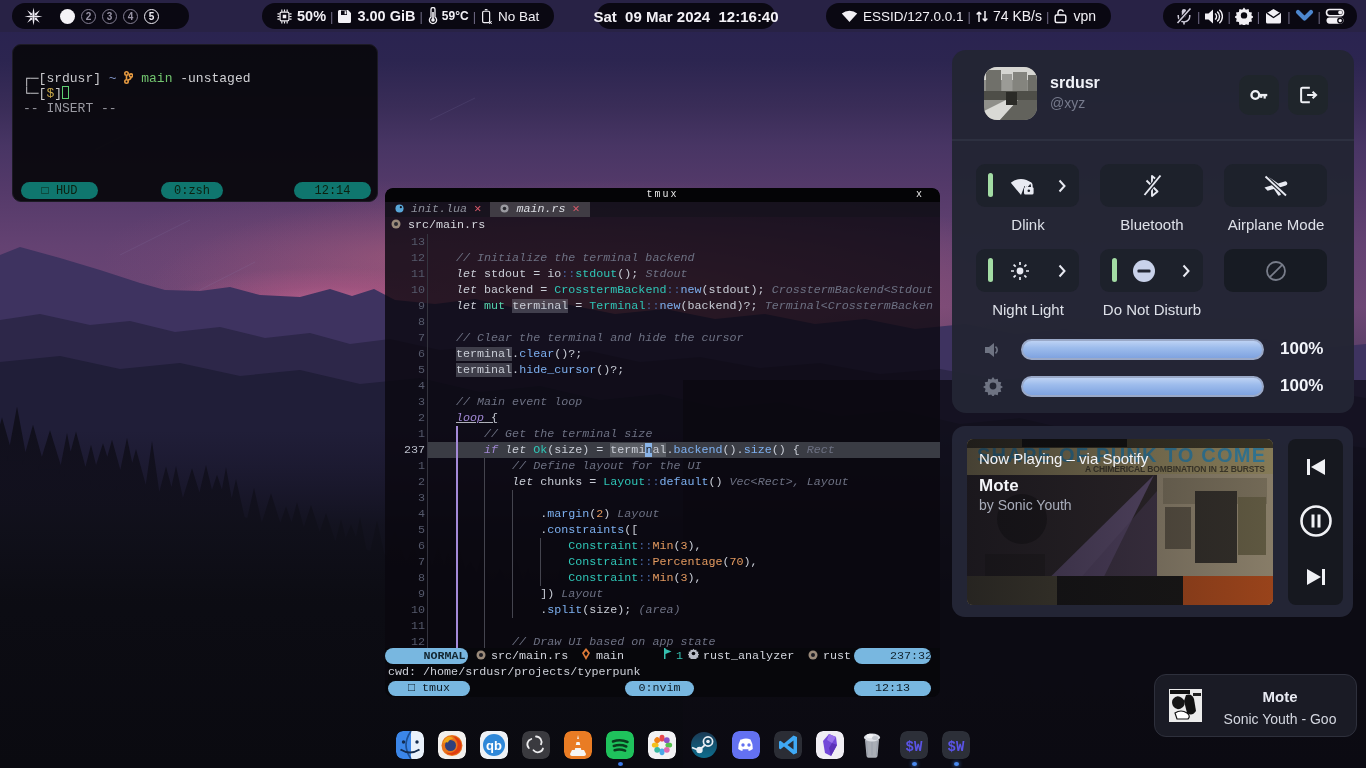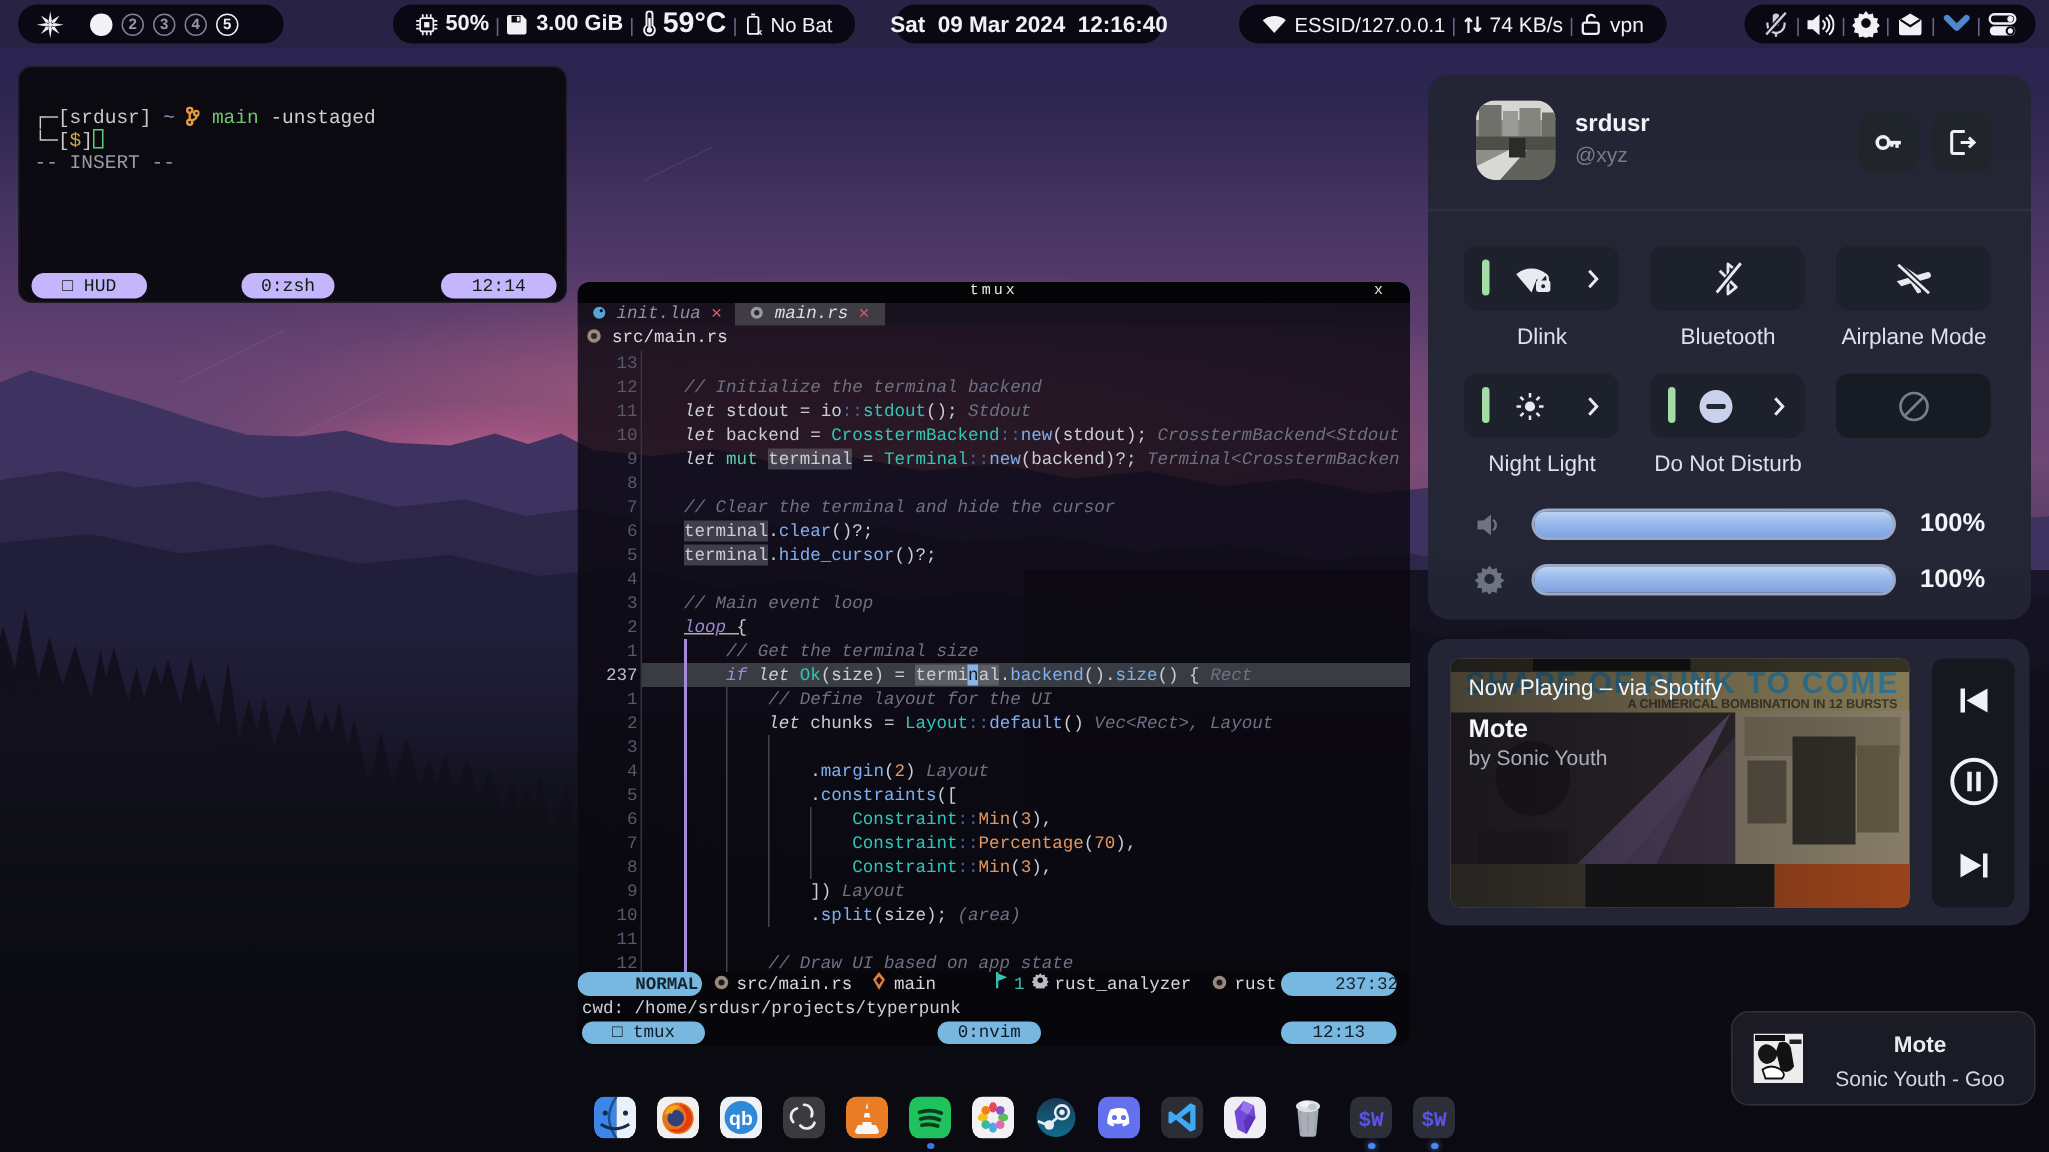--- a/index.html
+++ b/index.html
@@ -9,21 +9,21 @@
 #wall { left:0; top:0; width:1366px; height:768px; }
 
 #bar { left:0; top:0; width:1366px; height:32px; background:#282245; }
 .pill { position:absolute; top:3px; background:#0a0812; border-radius:13px; height:26px; display:flex; align-items:center; color:#f2f0f5; font-size:15px; font-weight:600; white-space:nowrap; }
 .sep { color:#6b6580; font-weight:400; padding:0 4px; font-size:13px; flex:none; }
 .wsn { width:15px; height:15px; border-radius:50%; border:1.5px solid #837e92; color:#9b96a8; font-size:10px; font-weight:700; display:flex; align-items:center; justify-content:center; margin:0 3px; }
 .wsn.act { border-color:#efedf4; color:#efedf4; }
 .bico { display:inline-block; vertical-align:middle; flex:none; }
 
 #term { left:12px; top:44px; width:366px; height:158px; background:rgba(9,8,14,0.95); border-radius:9px; border:1px solid #1c1a24; font-family:"Liberation Mono", monospace; font-size:13px; color:#c8c8cc; }
-.gpill { background:#c4b5fd; color:#0c2010; border-radius:9px; height:17px; display:flex; align-items:center; justify-content:center; font-size:12px; font-family:"Liberation Mono", monospace; position:absolute; }
+.gpill { background:#0f766e; color:#0c2010; border-radius:9px; height:17px; display:flex; align-items:center; justify-content:center; font-size:12px; font-family:"Liberation Mono", monospace; position:absolute; }
 
 #code { left:385px; top:188px; width:555px; height:509px; overflow:hidden; border-radius:8px; font-family:"Liberation Mono", monospace; font-size:11.7px; }
 #codebg { position:absolute; left:0; top:0; width:555px; height:509px; background:rgba(10,8,15,0.80); border-radius:8px 8px 8px 8px; }
 .cl { position:absolute; left:0; width:650px; height:16px; line-height:16px; white-space:pre; }
 .num { position:absolute; width:40px; left:0; text-align:right; color:#55596b; }
 .ctext { position:absolute; left:71px; }
 .cm { color:#6d7183; font-style:italic; }
 .kw { color:#a289d6; font-style:italic; }
 .lt { color:#c9cdd6; font-style:italic; }
 .ty { color:#2fc6b7; }
@@ -145,21 +145,21 @@
       </svg>
     <span style="margin-left:5px;font-size:14.5px;">3.00 GiB</span>
       <span class="sep">|</span>
     <svg class="bico" width="12" height="18" viewBox="0 0 12 18">
         <g fill="none" stroke="#f2f0f5" stroke-width="1.3">
           <path d="M4 2.5 a2 2 0 0 1 4 0 V10 a3.6 3.6 0 1 1 -4 0 Z"></path>
           <circle cx="6" cy="13" r="1.8" fill="#f2f0f5" stroke="none"></circle>
           <path d="M6 12 V5" stroke-width="1.6"></path>
         </g>
       </svg>
-    <span style="margin-left:3px;font-size:19px;">59°C</span>
+    <span style="margin-left:3px;font-size:12px;">59°C</span>
       <span class="sep">|</span>
     <svg class="bico" width="14" height="17" viewBox="0 0 16 18">
         <g fill="none" stroke="#f2f0f5" stroke-width="1.4">
           <rect x="3" y="3" width="8" height="13" rx="1.5"></rect>
           <path d="M5.5 1.2 h3"></path>
         </g>
         <text x="10" y="17" font-size="7" fill="#f2f0f5" font-weight="bold">x</text>
       </svg>
     <span style="margin-left:4px; font-weight:400; font-size:13.5px;">No Bat</span>
   </div>

